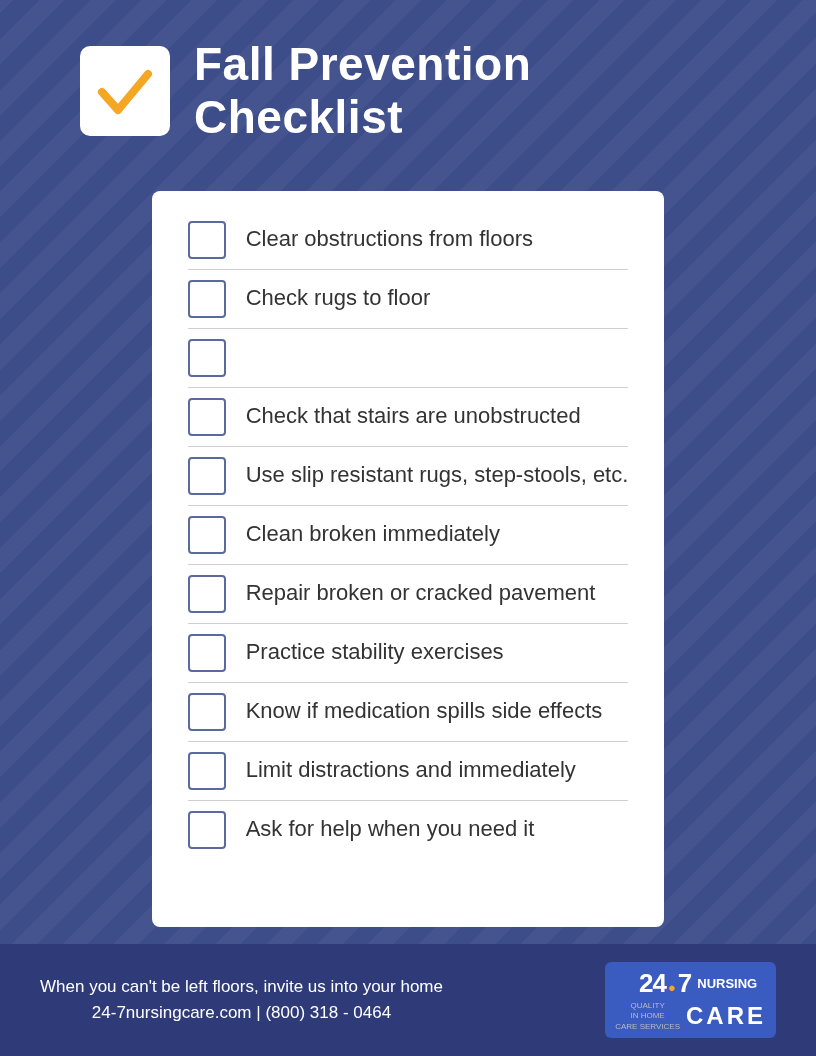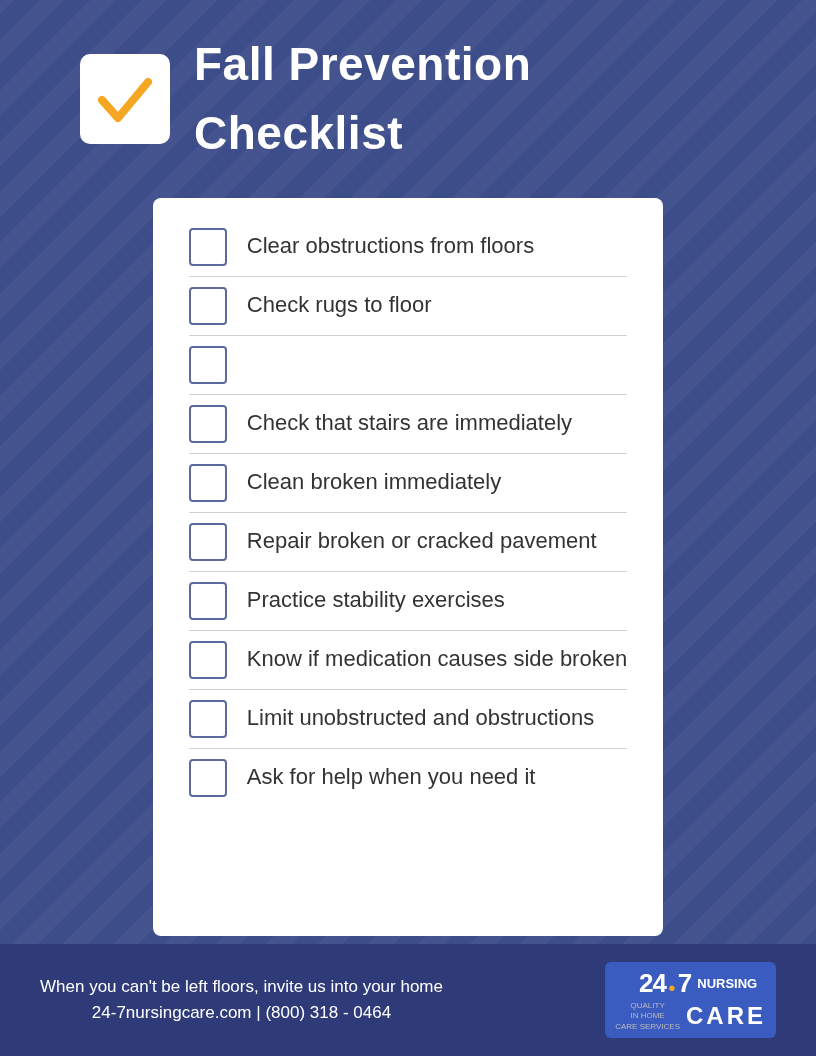--- a/index.html
+++ b/index.html
@@ -55,35 +55,34 @@
     }
 
     .check-icon-box svg {
       width: 62px;
       height: 62px;
     }
 
     .title-block {
       display: flex;
       flex-direction: column;
-      gap: 16px;
     }
 
     .title-text {
       font-size: 46px;
       font-weight: bold;
       color: white;
       line-height: 1.15;
       letter-spacing: 0.5px;
     }
 
     .checklist-card {
       background: white;
       border-radius: 8px;
-      margin: 8px 46px;
+      margin: 17px 46px;
       padding: 20px 36px 20px 36px;
       flex: 1;
       display: flex;
       flex-direction: column;
       gap: 0;
     }
 
     .checklist-item {
       display: flex;
       align-items: center;
@@ -180,41 +179,45 @@
       </div>
       <div class="checklist-item">
         <div class="checkbox"></div>
         <span class="item-label">Check rugs to floor</span>
       </div>
       <div class="checklist-item">
         <div class="checkbox"></div>
       </div>
       <div class="checklist-item">
         <div class="checkbox"></div>
-        <span class="item-label">Check that stairs are immediately</span>
+        <span class="item-label">Check that stairs are unobstructed</span>
+      </div>
+      <div class="checklist-item">
+        <div class="checkbox"></div>
+        <span class="item-label">Use slip resistant rugs, step-stools, etc.</span>
       </div>
       <div class="checklist-item">
         <div class="checkbox"></div>
         <span class="item-label">Clean broken immediately</span>
       </div>
       <div class="checklist-item">
         <div class="checkbox"></div>
         <span class="item-label">Repair broken or cracked pavement</span>
       </div>
       <div class="checklist-item">
         <div class="checkbox"></div>
         <span class="item-label">Practice stability exercises</span>
       </div>
       <div class="checklist-item">
         <div class="checkbox"></div>
-        <span class="item-label">Know if medication causes side broken</span>
-      </div>
-      <div class="checklist-item">
-        <div class="checkbox"></div>
-        <span class="item-label">Limit unobstructed and obstructions</span>
+        <span class="item-label">Know if medication spills side effects</span>
+      </div>
+      <div class="checklist-item">
+        <div class="checkbox"></div>
+        <span class="item-label">Limit distractions and immediately</span>
       </div>
       <div class="checklist-item">
         <div class="checkbox"></div>
         <span class="item-label">Ask for help when you need it</span>
       </div>
     </div>
 
   <div class="footer">
     <div class="footer-text">
       <div>When you can't be left floors, invite us into your home</div>

